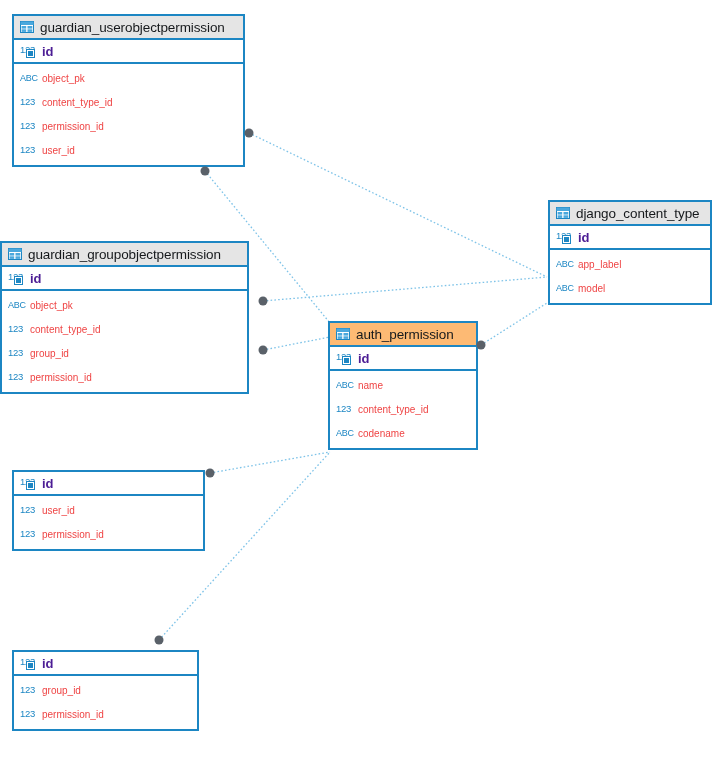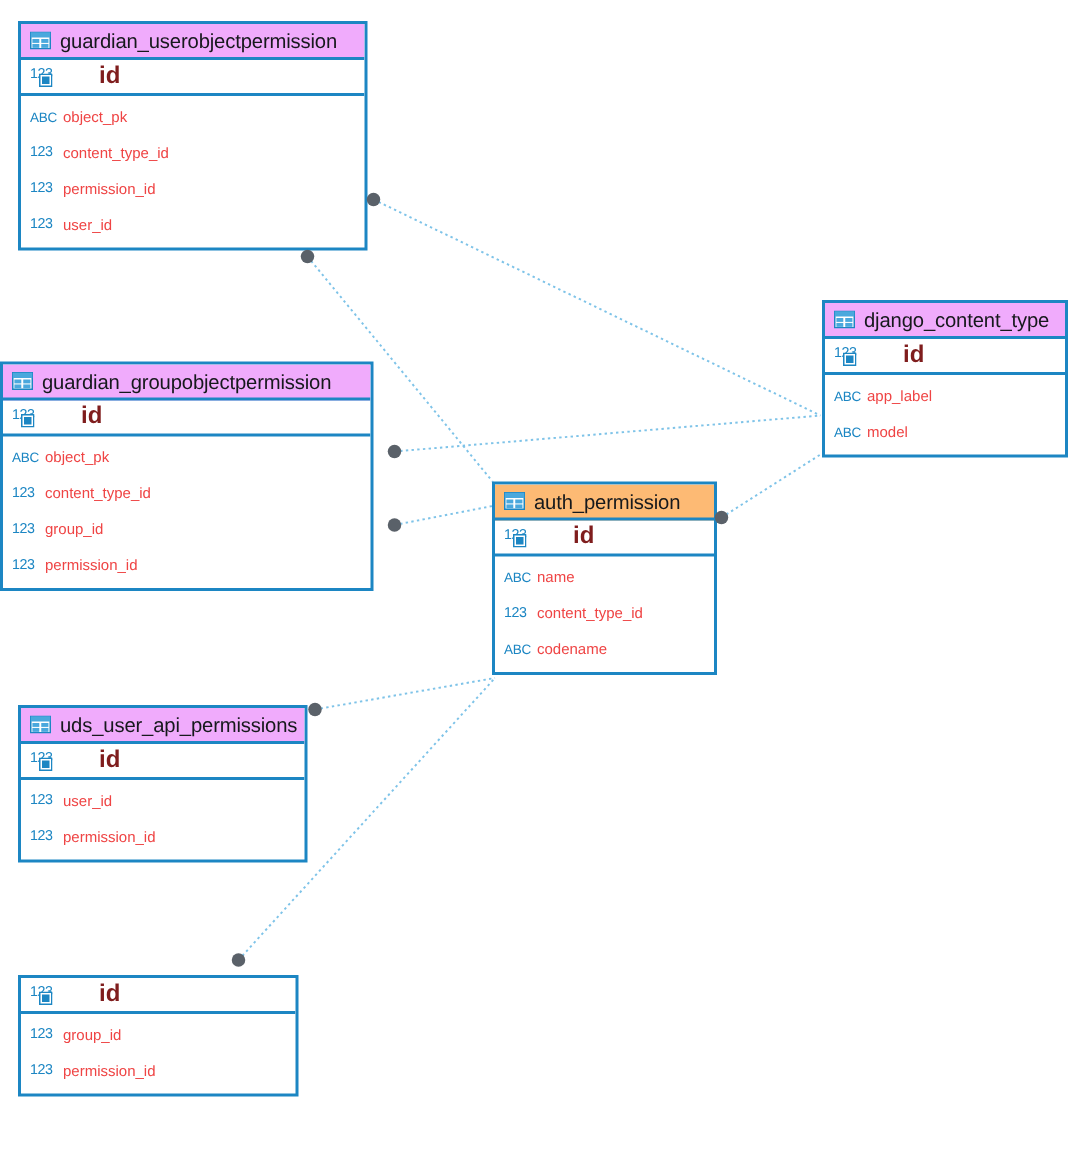--- a/index.html
+++ b/index.html
@@ -20,40 +20,40 @@
     box-sizing:border-box;
     overflow:hidden;
   }
   .table.selected{border-color:#1c86c3;}
 
   .thead{
     display:flex;align-items:center;
     gap:6px;
     height:24px;
     padding:0 6px;
-    background:#f0abfc;
+    background:#e5e5e5;
     border-bottom:2px solid #1c86c3;
     box-sizing:border-box;
   }
   .selected .thead{background:#fdba74;border-bottom:2px solid #1c86c3;}
 
   .tname{
     font-size:13.5px;
     color:#16191c;
     white-space:nowrap;
     letter-spacing:-0.1px;
   }
 
   .pkrow{
     display:flex;align-items:center;gap:5px;
     height:24px;padding:0 6px;
     border-bottom:2px solid #1c86c3;
     box-sizing:border-box;
   }
-  .pkrow .cname{font-weight:bold;color:#7f1d1d;font-size:16px;margin-left:24px;}
+  .pkrow .cname{font-weight:bold;color:#4c1d95;font-size:13px;}
 
   .cols{padding:2px 0 3px 0;}
   .crow{
     display:flex;align-items:center;gap:5px;
     height:24px;padding:0 6px;
     box-sizing:border-box;
   }
   .crow .cname{color:#ef4444;font-size:10px;white-space:nowrap;}
 
   
@@ -243,31 +243,20 @@
           <span class="ico ico-num">123</span>
           <span class="cname">content_type_id</span>
         </div>
         <div class="crow">
           <span class="ico ico-abc">ABC</span>
           <span class="cname">codename</span>
         </div>
       </div>
     </div>
     <div class="table" style="left: 12px; top: 470px; width: 193px;">
-      <div class="thead">
-        <span class="ico ico-tbl"><svg viewBox="0 0 14 12" width="14" height="12">
-            <rect x="0.5" y="0.5" width="13" height="11" fill="#ffffff" stroke="#1c86c3"></rect>
-            <rect x="0.5" y="0.5" width="13" height="3.5" fill="#4aa8dd"></rect>
-            <rect x="1.6" y="5" width="4.6" height="2.6" fill="#4aa8dd"></rect>
-            <rect x="7.5" y="5" width="4.8" height="2.6" fill="#4aa8dd"></rect>
-            <rect x="1.6" y="8.3" width="4.6" height="2.6" fill="#4aa8dd"></rect>
-            <rect x="7.5" y="8.3" width="4.8" height="2.6" fill="#4aa8dd"></rect>
-          </svg></span>
-        <span class="tname">uds_user_api_permissions</span>
-      </div>
       <div class="pkrow">
         <span class="ico ico-pk">
           <span class="pknum">123</span>
           <span class="pkkey"><svg viewBox="0 0 9 9" width="9" height="9">
               <rect x="0.5" y="0.5" width="8" height="8" fill="#ffffff" stroke="#1c86c3"></rect>
               <rect x="2" y="2" width="5" height="5" fill="#1c86c3"></rect>
             </svg></span>
         </span>
         <span class="cname">id</span>
       </div>

